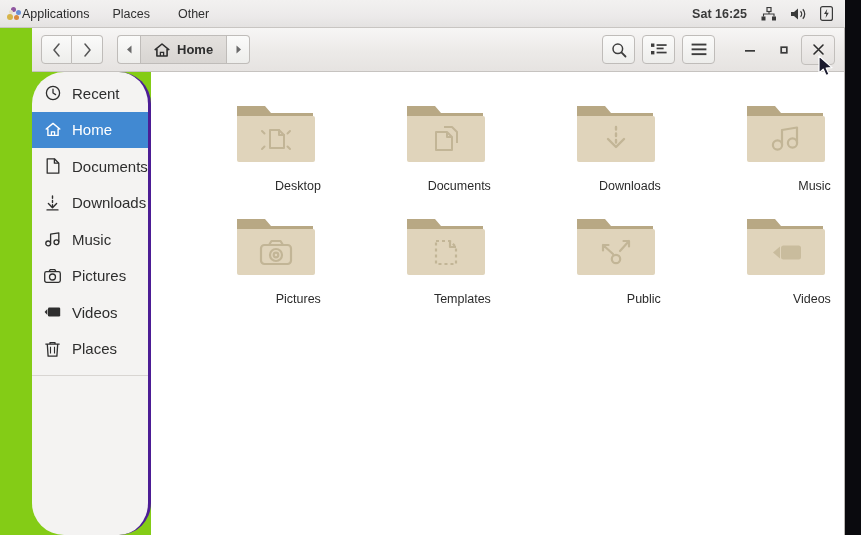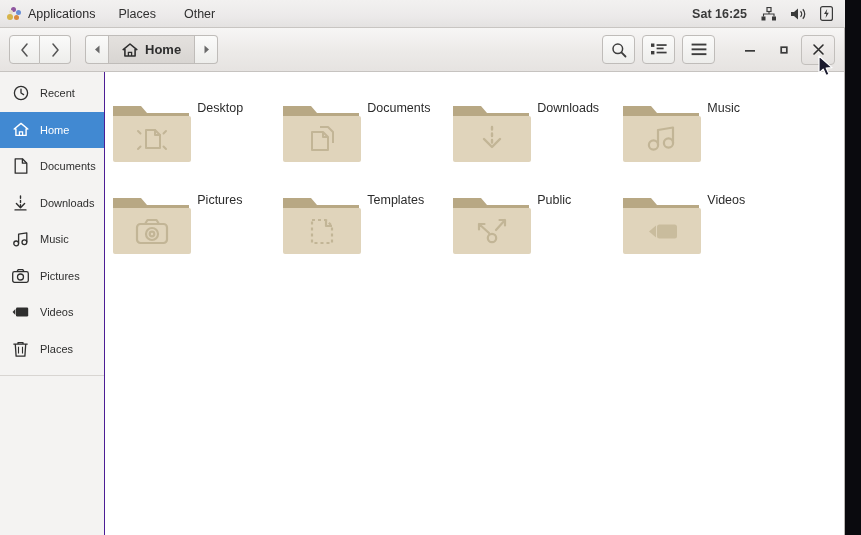--- a/index.html
+++ b/index.html
@@ -18,44 +18,45 @@
   
   #topbar {
     position: absolute; left: 0; top: 0;
     width: 845px; height: 28px;
     background: linear-gradient(to bottom, #f2f1f0 0%, #eceaea 60%, #e4e2e1 100%);
     border-bottom: 1px solid #c8c5c2;
     display: flex; align-items: center;
     font-size: 12.5px; color: #2b2b2b;
   }
   .tb-activities {
-    display: flex; align-items: center; gap: 6px;
+    display: flex; align-items: center; gap: 0;
     padding: 0 9px 0 7px; height: 28px;
   }
   .paw { width: 15px; height: 15px; position: relative; flex: 0 0 auto; }
   .paw i { position: absolute; border-radius: 50%; display: block; }
   .paw i:nth-child(1){ width:6px;height:6px;background:#d7b44a;left:0;top:8px; }
   .paw i:nth-child(2){ width:5px;height:5px;background:#8f56a0;left:4px;top:1px; }
   .paw i:nth-child(3){ width:5px;height:5px;background:#6b8fd4;left:9px;top:4px; }
   .paw i:nth-child(4){ width:5px;height:5px;background:#d98a3d;left:7px;top:9px; }
   .paw i:nth-child(5){ width:4px;height:4px;background:#e8dfc8;left:2px;top:4px; }
 
   .tb-menu { padding: 0 14px; height: 28px; line-height: 28px; color: #303030; text-align: center; }
   .tb-spacer { flex: 1 1 auto; }
   .tb-clock { font-size: 12.5px; color: #3a3a3a; padding-right: 14px; font-weight: bold; }
   .tb-status { display: flex; align-items: center; gap: 13px; padding-right: 12px; }
   .tb-status svg { display: block; }
 
   
   #window {
     position: absolute; left: 0; top: 28px;
     width: 845px; height: 507px;
-    background: #0f172a;
+    background: #84cc16;
     border-right: 1px solid #b9b6b3;
     overflow: hidden;
+    padding-left: 32px;
   }
 
   
   #headerbar {
     position: relative;
     height: 44px;
     background: linear-gradient(to bottom, #f7f6f5 0%, #eceae8 55%, #e6e3e1 100%);
     border-bottom: 1px solid #c6c3c0;
     display: flex; align-items: center;
     padding: 0 9px;
@@ -105,23 +106,24 @@
     background: linear-gradient(to bottom, #f3f1f0, #e4e1df);
     border-color: #c2bfbc;
   }
 
   
   #body { display: flex; height: 463px; }
 
   #sidebar {
     width: 193px; height: 100%;
     background: #f4f3f2;
-    border-right: 1px solid #4c1d95;
+    border-right: 3px solid #4c1d95;
     padding-top: 3px;
-    font-size: 11px;
+    font-size: 15px;
+    border-radius: 32px;
   }
   .side-item {
     display: flex; align-items: center; gap: 11px;
     height: 36.5px; padding: 0 0 0 12px;
     color: #2e2e2e;
   }
   .side-item.selected { background: #4189d2; color: #fff; }
   .side-item .si-ico {
     width: 17px; height: 17px;
     display: flex; align-items: center; justify-content: center;
@@ -132,21 +134,21 @@
   #content {
     flex: 1 1 auto;
     background: #ffffff;
     padding: 16px 0 0 0;
     overflow: hidden;
   }
   .grid { display: flex; flex-wrap: wrap; }
   .item {
     width: 170px;
     padding: 6px 0 8px 0;
-    display: flex; flex-direction: row; align-items: flex-start;
+    display: flex; flex-direction: column; align-items: flex-end;
   }
   .item .label {
     margin-top: 7px;
     font-size: 12.5px; color: #2b2b2b;
     text-align: center;
   }
   .folder { position: relative; width: 92px; height: 78px; }
   .folder svg { display: block; }
 
   

